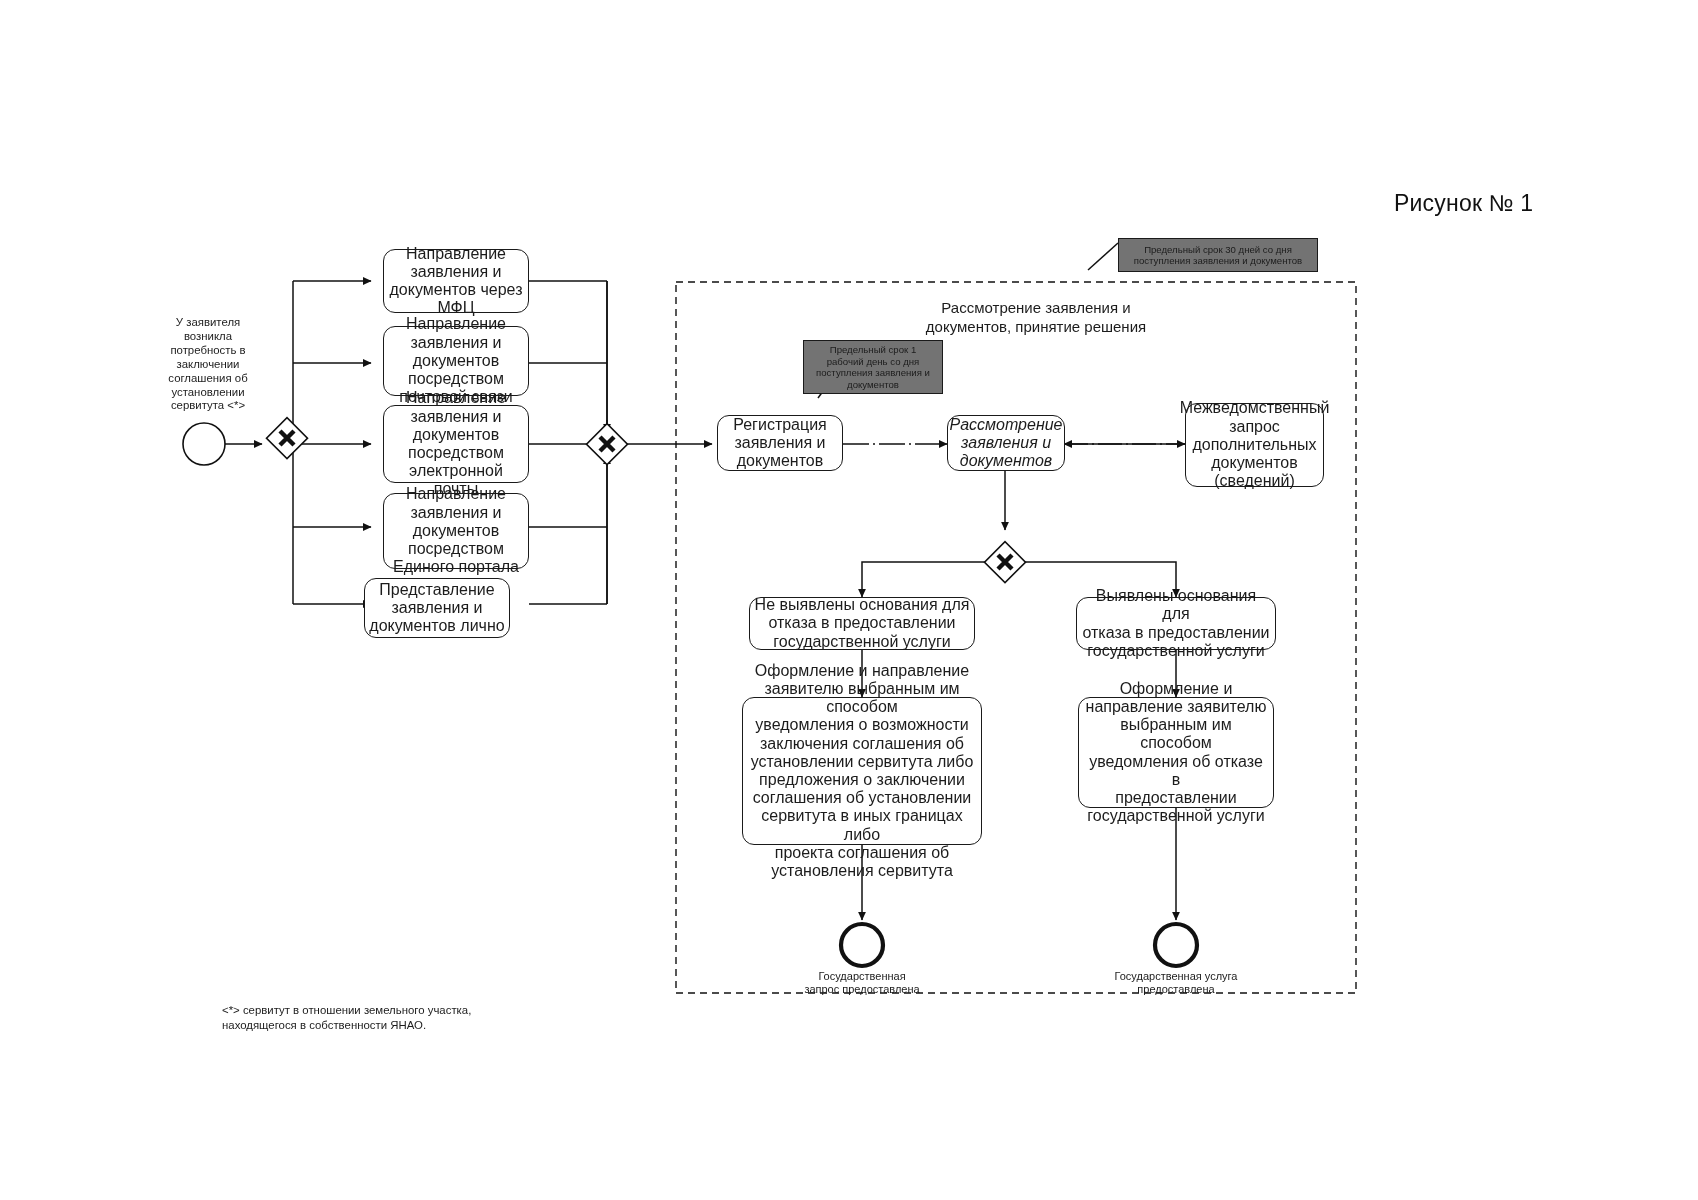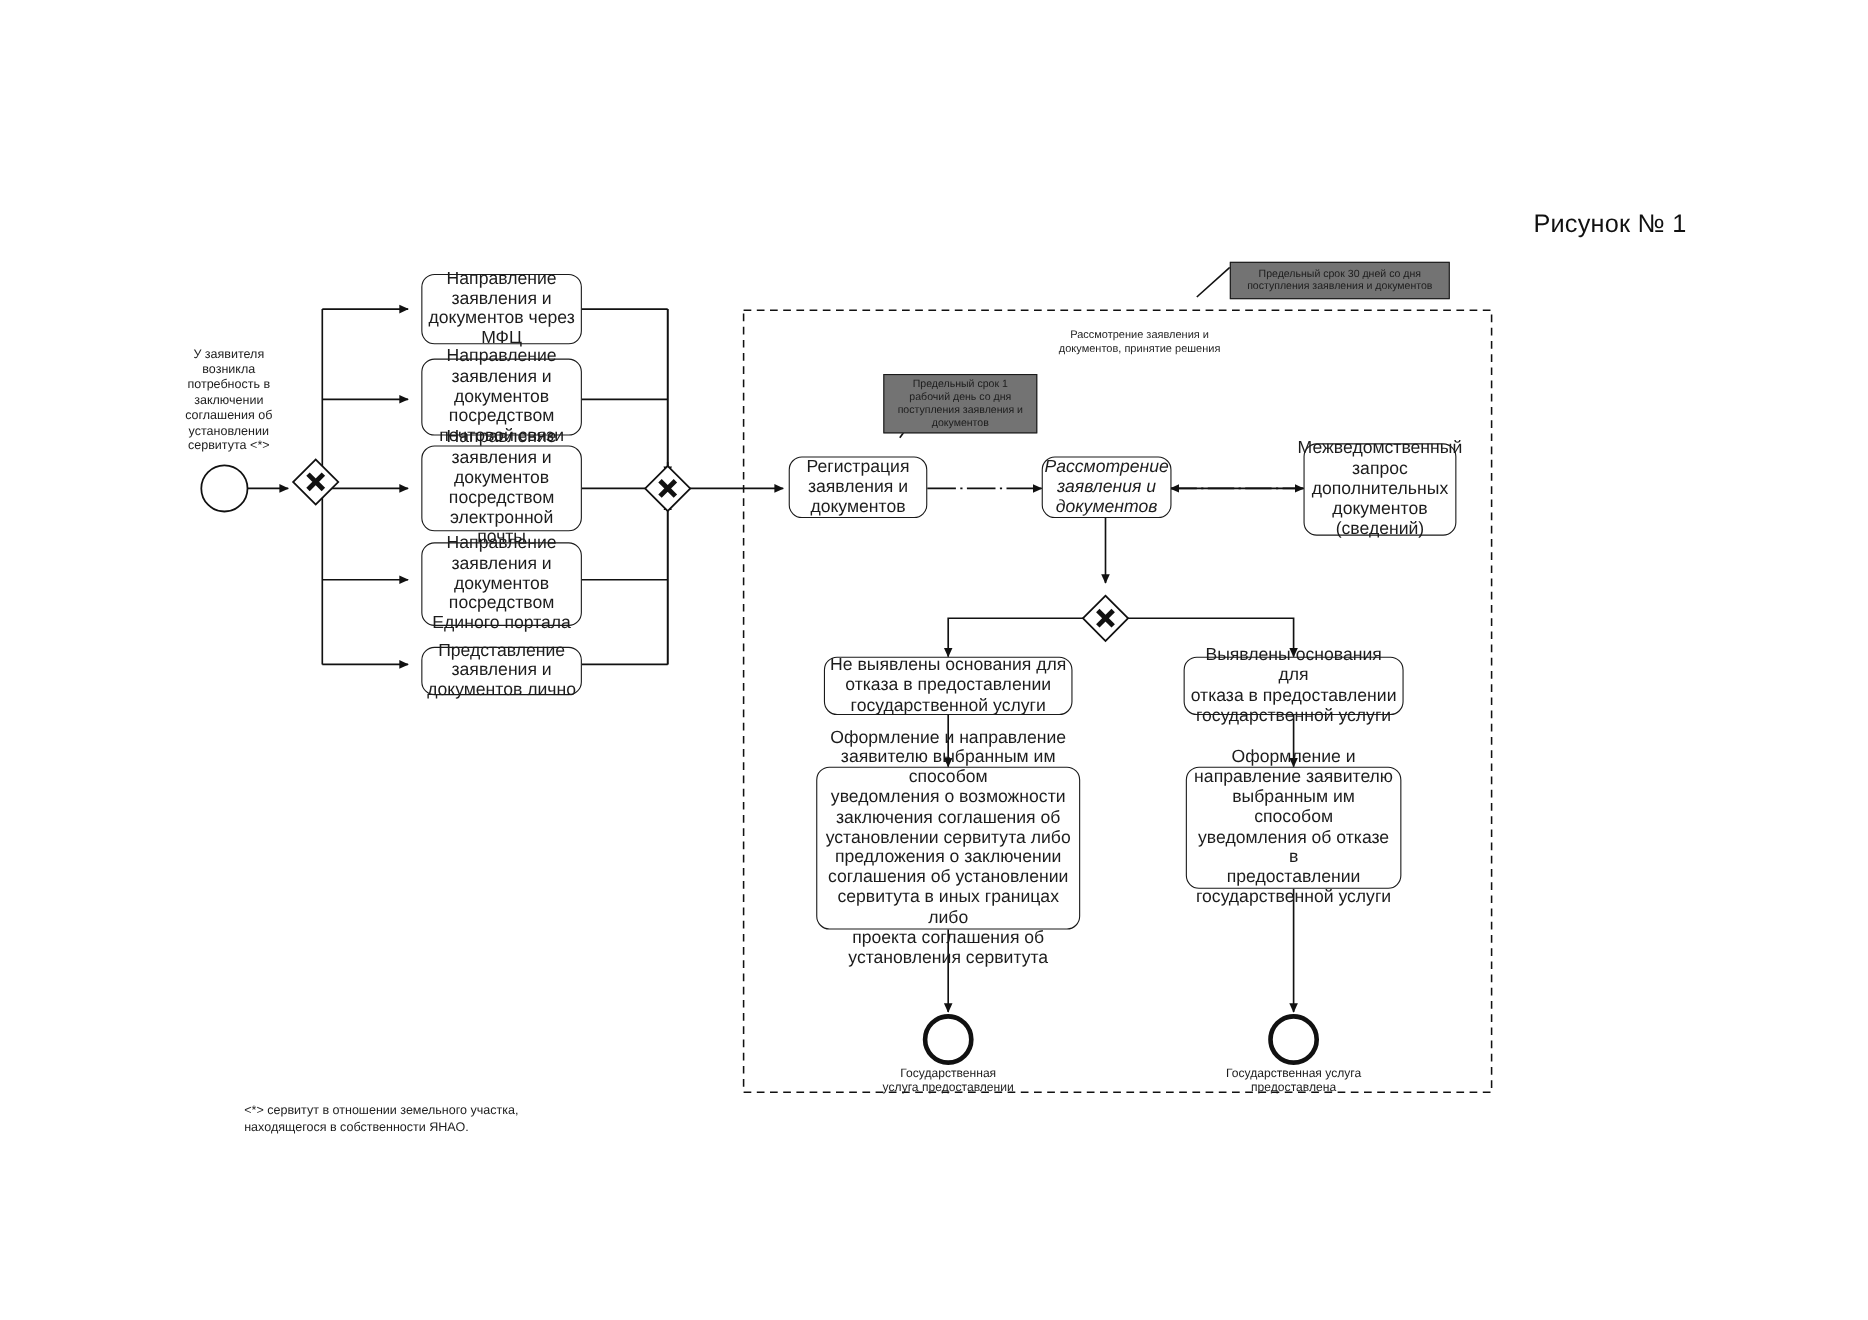--- a/index.html
+++ b/index.html
@@ -61,21 +61,21 @@
   .fig-title {
     position: absolute;
     font-size: 23px;
     color: #111;
     letter-spacing: 0.2px;
     white-space: pre;
   }
   .pool-label {
     position: absolute;
     text-align: center;
-    font-size: 10px;
+    font-size: 15px;
     line-height: 1.25;
     white-space: pre-line;
     color: #1c1c1c;
   }
   .footnote {
     position: absolute;
     font-size: 11.4px;
     line-height: 1.35;
     color: #1c1c1c;
     white-space: pre-line;
@@ -205,21 +205,21 @@
   <div class="node" style="left:383px; top:405px; width:146px; height:78px;">Направление
 заявления и
 документов
 посредством
 электронной почты</div>
   <div class="node" style="left:383px; top:493px; width:146px; height:76px;">Направление
 заявления и
 документов
 посредством
 Единого портала</div>
-  <div class="node" style="left:383px; top:578px; width:146px; height:44px;margin-top:10px;">Представление
+  <div class="node" style="left:364px; top:578px; width:146px; height:60px;">Представление
 заявления и
 документов лично</div>
 
   <div class="pool-label" style="left:916px; top:299px; width:240px;">Рассмотрение заявления и
 документов, принятие решения</div>
 
   <div class="note" style="left:1118px; top:238px; width:200px; height:34px;">Предельный срок 30 дней со дня
 поступления заявления и документов</div>
   <div class="note" style="left:803px; top:340px; width:140px; height:54px;">Предельный срок 1
 рабочий день со дня
@@ -256,20 +256,20 @@
 проекта соглашения об
 установления сервитута</div>
   <div class="node" style="left:1078px; top:697px; width:196px; height:111px;">Оформление и
 направление заявителю
 выбранным им способом
 уведомления об отказе в
 предоставлении
 государственной услуги</div>
 
   <div class="end-label" style="left:772px; top:970px; width:180px;">Государственная
-услуга предоставлении</div>
+запрос предоставлена</div>
   <div class="end-label" style="left:1086px; top:970px; width:180px;">Государственная услуга
 предоставлена</div>
 
   <div class="footnote" style="left:222px; top:1003px; width:400px;">&lt;*&gt;  сервитут  в  отношении  земельного  участка,
 находящегося в собственности ЯНАО.</div>
 
 </div>
 
 </body></html>

